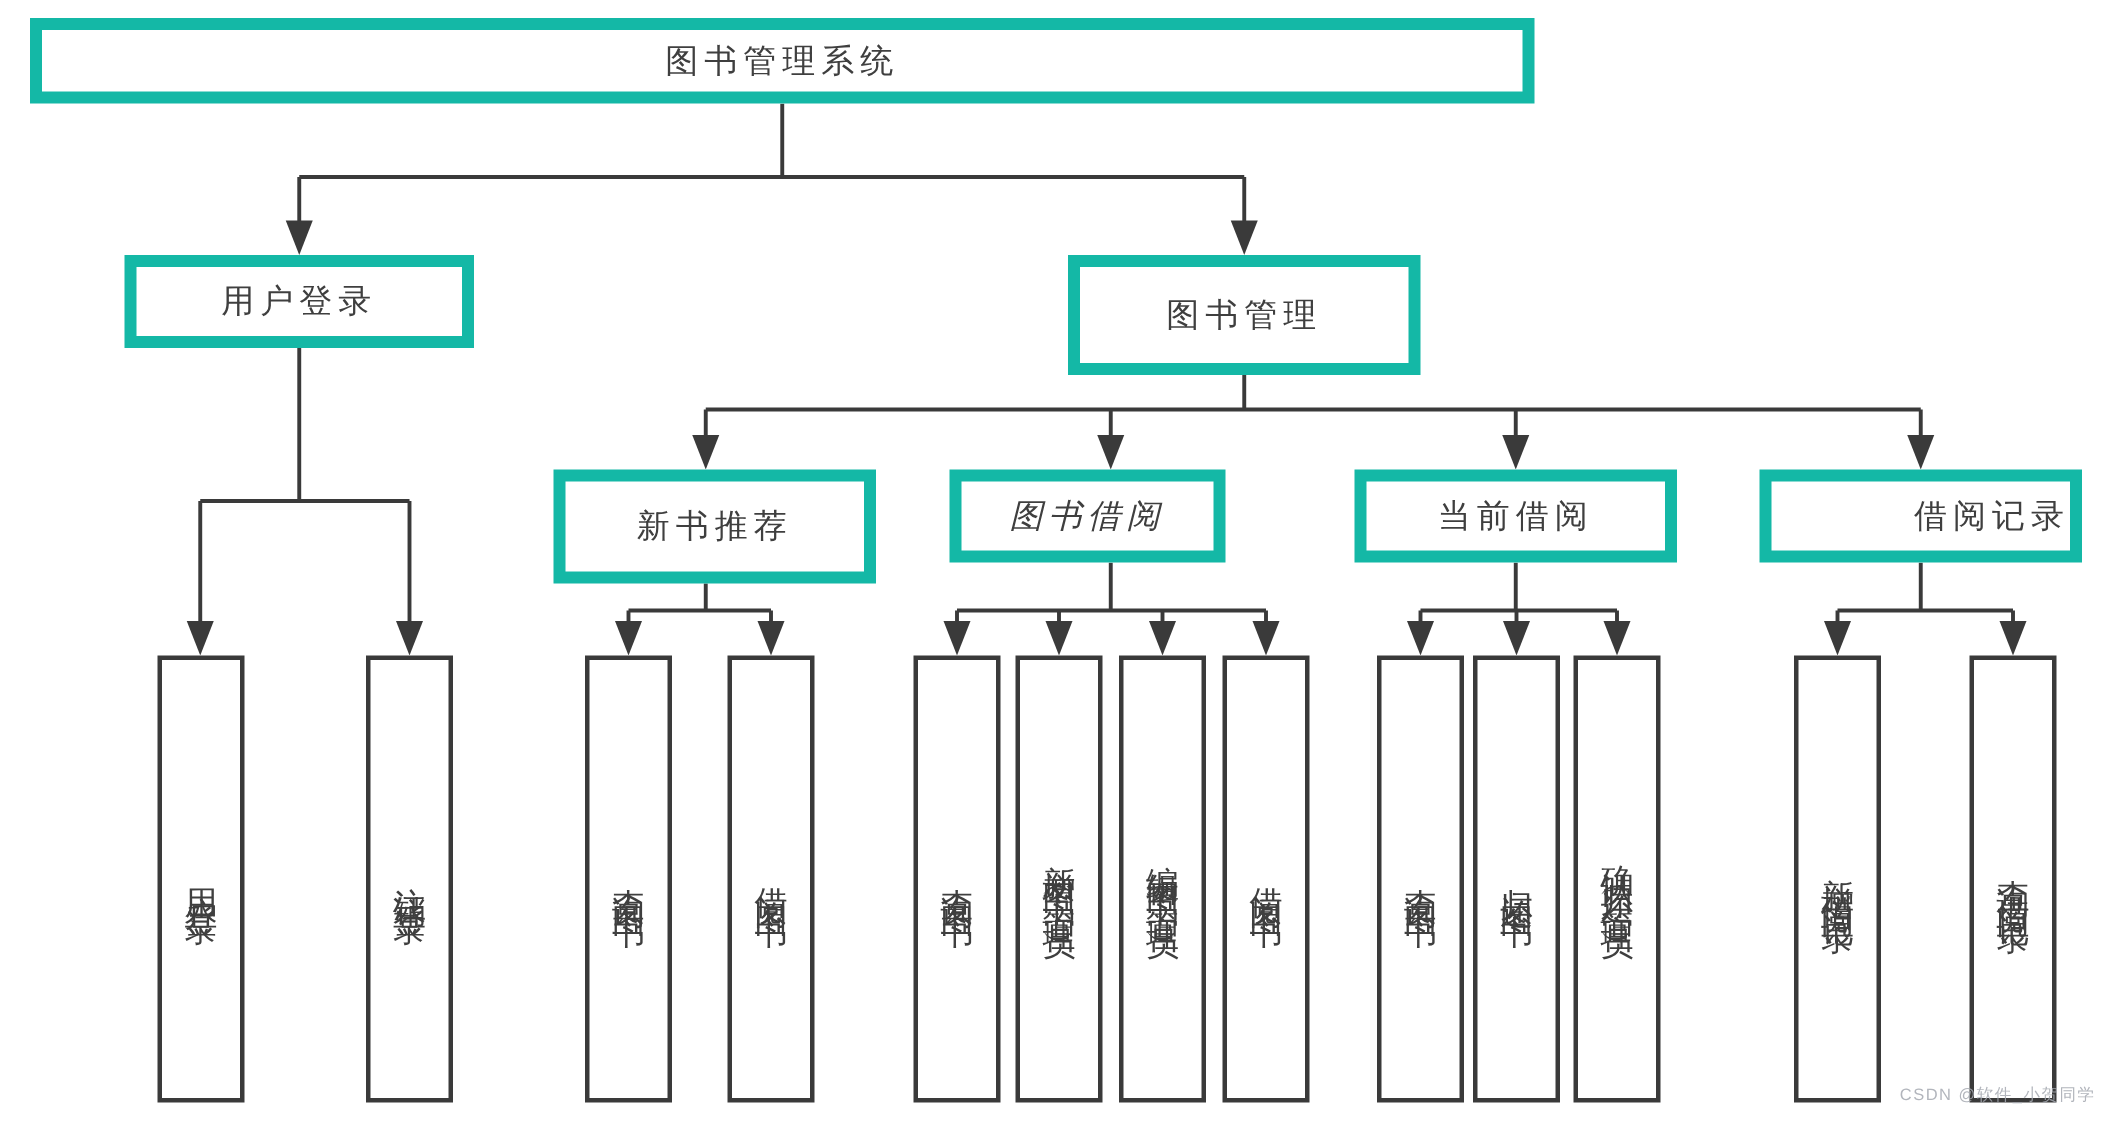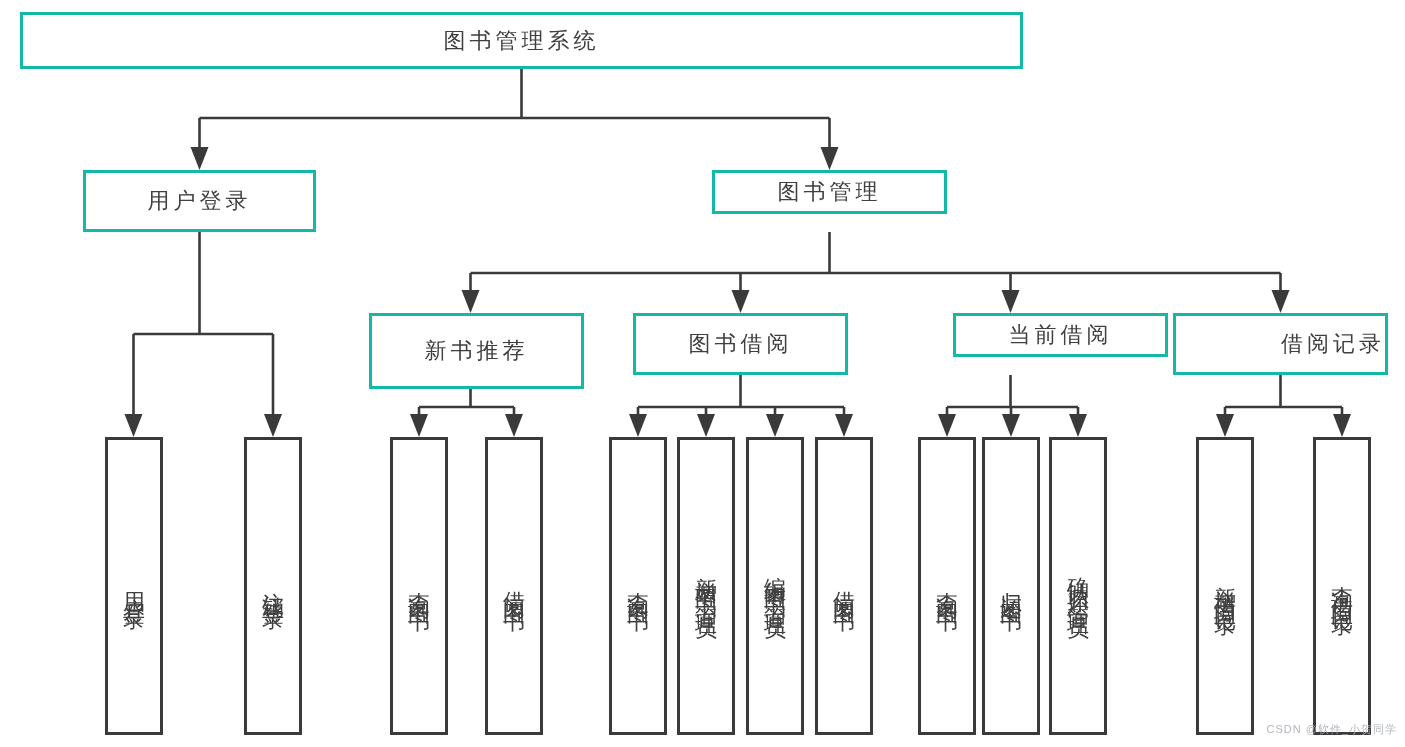--- a/index.html
+++ b/index.html
@@ -17,21 +17,21 @@
     overflow: hidden;
   }
   #wires {
     position: absolute;
     left: 0; top: 0;
     width: 1405px; height: 747px;
   }
   .hnode {
     position: absolute;
     box-sizing: border-box;
-    border: 3px solid #14b8a6;
+    border: 8px solid #14b8a6;
     background: #ffffff;
     display: flex;
     align-items: center;
     justify-content: center;
     font-size: 22px;
     letter-spacing: 4px;
     color: #3f3f3f;
     white-space: nowrap;
   }
   .vnode {
@@ -62,24 +62,24 @@
     font-size: 11px;
     letter-spacing: 1px;
     color: #a5a9b1;
     opacity: 0.85;
     z-index: 5;
     white-space: nowrap;
   }
   
   #n-root  { left: 20px;  top: 12px;  width: 1003px; height: 57px; }
   #n-l2a   { left: 83px;  top: 170px; width: 233px;  height: 62px; }
-  #n-l2b   { left: 712px; top: 170px; width: 235px;  height: 44px; }
+  #n-l2b   { left: 712px; top: 170px; width: 235px;  height: 80px; }
   #n-l3a   { left: 369px;  top: 313px; width: 215px; height: 76px; }
-  #n-l3b   { left: 633px;  top: 313px; width: 215px; height: 62px; }
-  #n-l3c   { left: 953px;  top: 313px; width: 215px; height: 44px; text-align: right; }
+  #n-l3b   { left: 633px;  top: 313px; width: 184px; height: 62px; font-style: italic; }
+  #n-l3c   { left: 903px;  top: 313px; width: 215px; height: 62px; text-align: right; }
   #n-l3d   { left: 1173px; top: 313px; width: 215px; height: 62px; justify-content: flex-end; }
   #v-u1 { left: 105px; }
   #v-u2 { left: 244px; }
   #v-r1 { left: 390px; }
   #v-r2 { left: 485px; }
   #v-b1 { left: 609px; }
   #v-b2 { left: 677px; }
   #v-b3 { left: 746px; }
   #v-b4 { left: 815px; }
   #v-c1 { left: 918px; }

